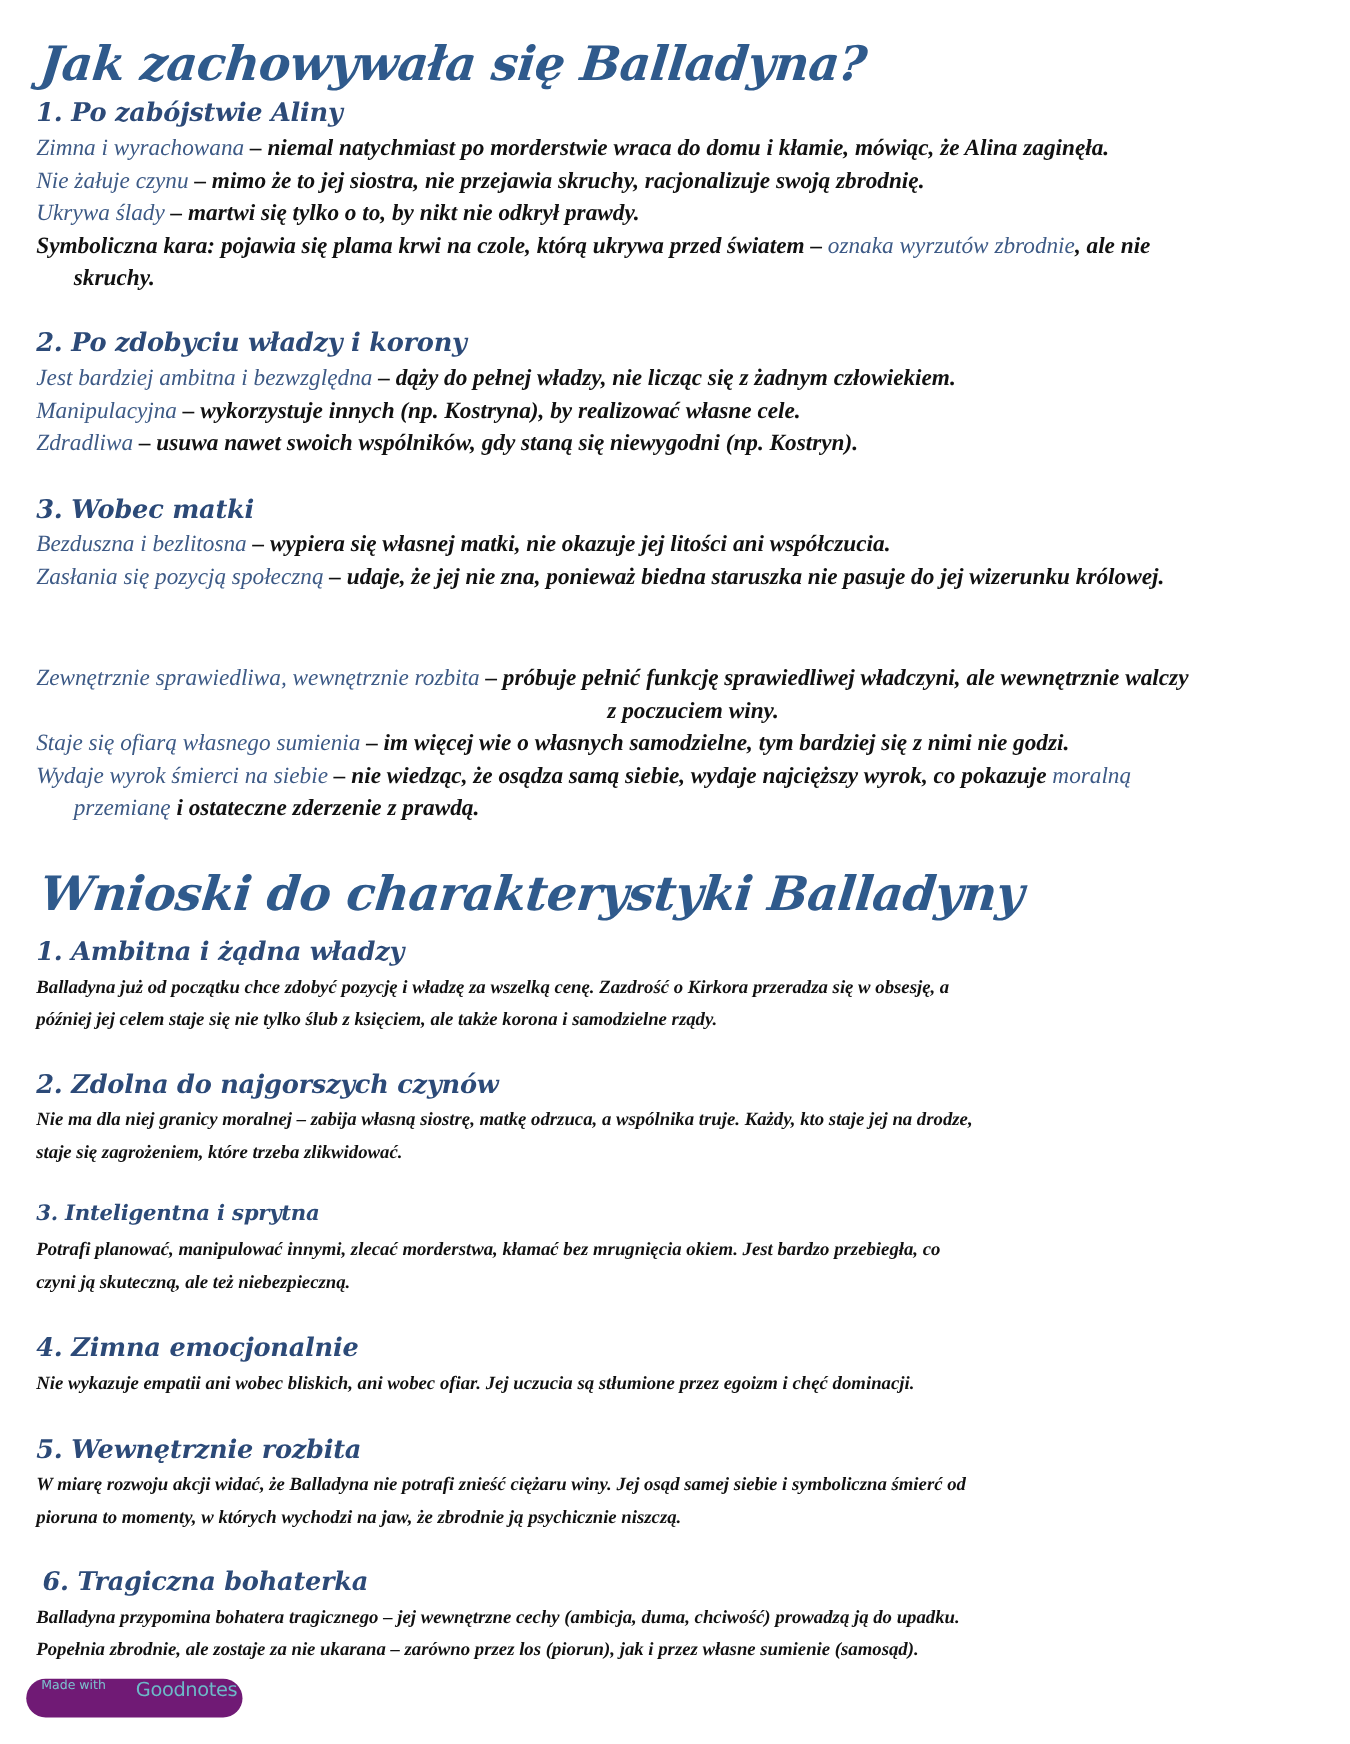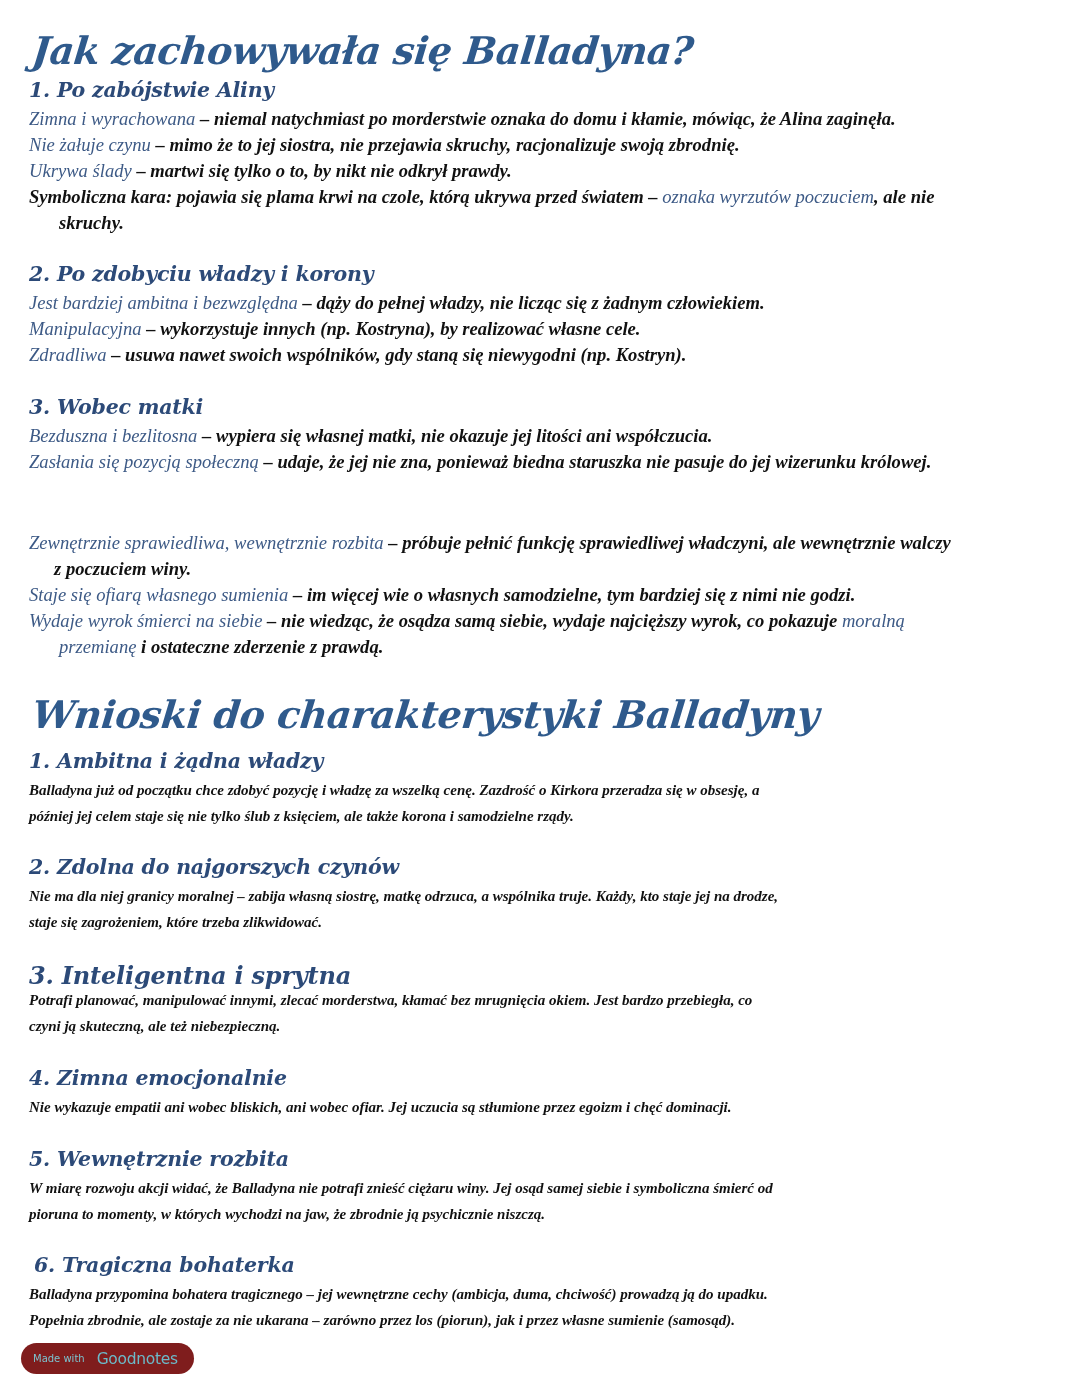--- a/index.html
+++ b/index.html
@@ -38,21 +38,21 @@
       position: absolute;
       left: 29px;
       font-family: "DejaVu Serif", "Liberation Serif", serif;
       font-style: italic;
       font-weight: bold;
       color: #2c4a78;
       font-size: 20.5px;
       white-space: nowrap;
       letter-spacing: -0.2px;
     }
-    .sec-head.small { font-size: 24px; }
+    .sec-head.small { font-size: 17px; }
     .line {
       position: absolute;
       left: 29px;
       right: 14px;
       font-family: "Liberation Serif", "DejaVu Serif", serif;
       font-style: italic;
       font-size: 18.6px;
       line-height: 26px;
       color: #111111;
       white-space: nowrap;
@@ -76,26 +76,25 @@
       line-height: 26px;
       color: #111111;
     }
     .badge {
       position: absolute;
       left: 21px;
       top: 1343px;
       width: 173px;
       height: 31px;
       border-radius: 16px;
-      background: #7f1d1d;
+      background: #701a75;
       display: flex;
-      align-items: center;
       padding-left: 12px;
       box-sizing: border-box;
-      gap: 12px;
+      gap: 24px;
     }
     .badge .made {
       font-family: "DejaVu Sans", "Liberation Sans", sans-serif;
       font-size: 10px;
       color: #7cc3cf;
     }
     .badge .brand {
       font-family: "DejaVu Sans", "Liberation Sans", sans-serif;
       font-size: 15.5px;
       color: #6cb9c8;
@@ -104,30 +103,30 @@
   </style>
 </head>
 <body>
 
 <div class="page">
 
   <div class="script-title" style="top:28px;">Jak zachowywała się Balladyna?</div>
 
   <div class="sec-head" style="top:78px;text-align:right;">1. Po zabójstwie Aliny</div>
   <div class="line" style="top:106px;">
-    <span class="hl">Zimna i wyrachowana</span><span class="txt"> – niemal natychmiast po morderstwie oznaka do domu i kłamie, mówiąc, że Alina zaginęła.</span>
+    <span class="hl">Zimna i wyrachowana</span><span class="txt"> – niemal natychmiast po morderstwie wraca do domu i kłamie, mówiąc, że Alina zaginęła.</span>
   </div>
   <div class="line" style="top:132px;">
     <span class="hl">Nie żałuje czynu</span><span class="txt"> – mimo że to jej siostra, nie przejawia skruchy, racjonalizuje swoją zbrodnię.</span>
   </div>
   <div class="line" style="top:158px;">
     <span class="hl">Ukrywa ślady</span><span class="txt"> – martwi się tylko o to, by nikt nie odkrył prawdy.</span>
   </div>
   <div class="line" style="top:184px;">
-    <span class="txt">Symboliczna kara: pojawia się plama krwi na czole, którą ukrywa przed światem – </span><span class="hl">oznaka wyrzutów poczuciem</span><span class="txt">, ale nie</span>
+    <span class="txt">Symboliczna kara: pojawia się plama krwi na czole, którą ukrywa przed światem – </span><span class="hl">oznaka wyrzutów zbrodnie</span><span class="txt">, ale nie</span>
   </div>
   <div class="line" style="top:210px; left:59px;">
     <span class="txt">skruchy.</span>
   </div>
 
   <div class="sec-head" style="top:262px;">2. Po zdobyciu władzy i korony</div>
   <div class="line" style="top:290px;">
     <span class="hl">Jest bardziej ambitna i bezwzględna</span><span class="txt"> – dąży do pełnej władzy, nie licząc się z żadnym człowiekiem.</span>
   </div>
   <div class="line" style="top:316px;">
@@ -141,21 +140,21 @@
   <div class="line" style="top:423px;">
     <span class="hl">Bezduszna i bezlitosna</span><span class="txt"> – wypiera się własnej matki, nie okazuje jej litości ani współczucia.</span>
   </div>
   <div class="line" style="top:449px;">
     <span class="hl">Zasłania się pozycją społeczną</span><span class="txt"> – udaje, że jej nie zna, ponieważ biedna staruszka nie pasuje do jej wizerunku królowej.</span>
   </div>
 
   <div class="line" style="top:530px;">
     <span class="hl">Zewnętrznie sprawiedliwa, wewnętrznie rozbita</span><span class="txt"> – próbuje pełnić funkcję sprawiedliwej władczyni, ale wewnętrznie walczy</span>
   </div>
-  <div class="line" style="top:556px; left:54px;">
+  <div class="line" style="top:556px; left:43px;text-align:center;">
     <span class="txt">z poczuciem winy.</span>
   </div>
   <div class="line" style="top:582px;">
     <span class="hl">Staje się ofiarą własnego sumienia</span><span class="txt"> – im więcej wie o własnych samodzielne, tym bardziej się z nimi nie godzi.</span>
   </div>
   <div class="line" style="top:608px;">
     <span class="hl">Wydaje wyrok śmierci na siebie</span><span class="txt"> – nie wiedząc, że osądza samą siebie, wydaje najcięższy wyrok, co pokazuje </span><span class="hl">moralną</span>
   </div>
   <div class="line" style="top:634px; left:59px;">
     <span class="hl">przemianę</span><span class="txt"> i ostateczne zderzenie z prawdą.</span>

